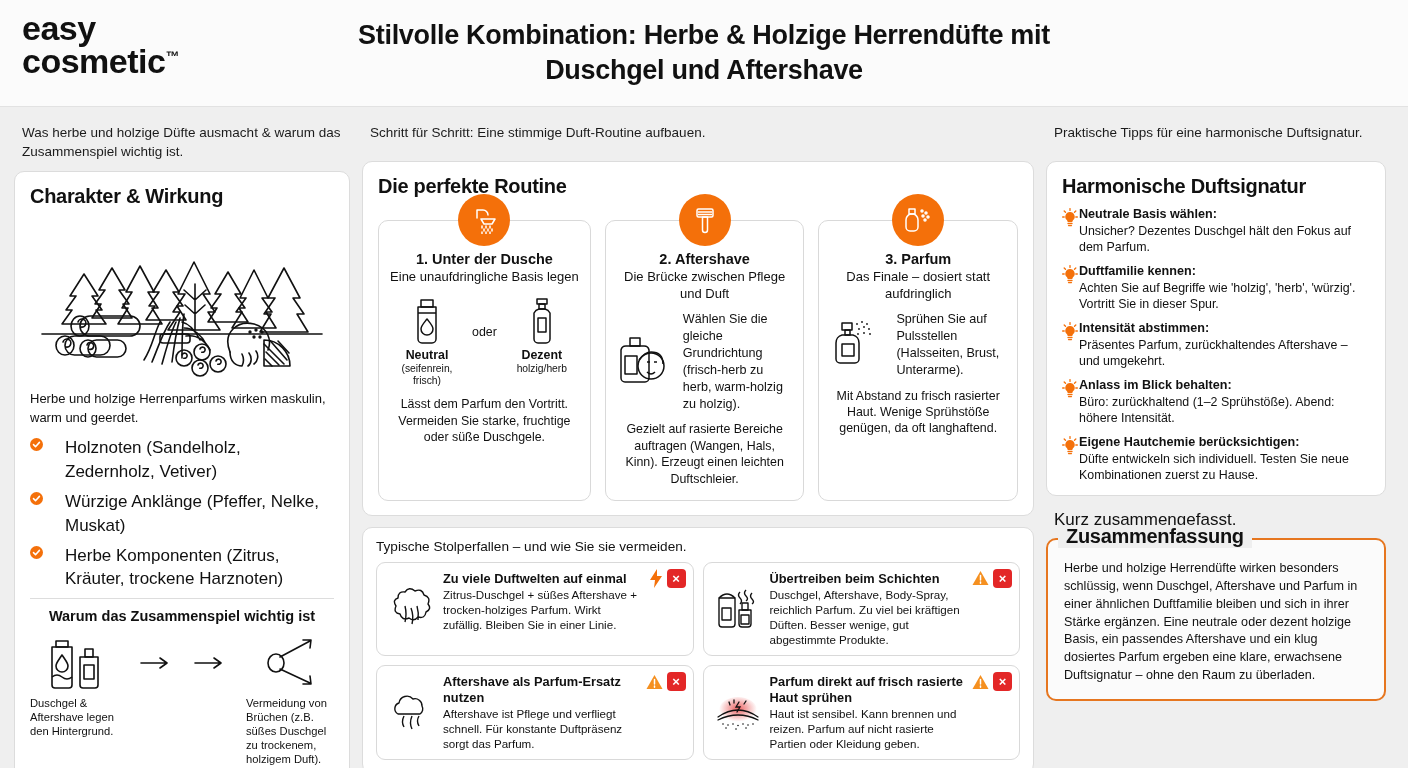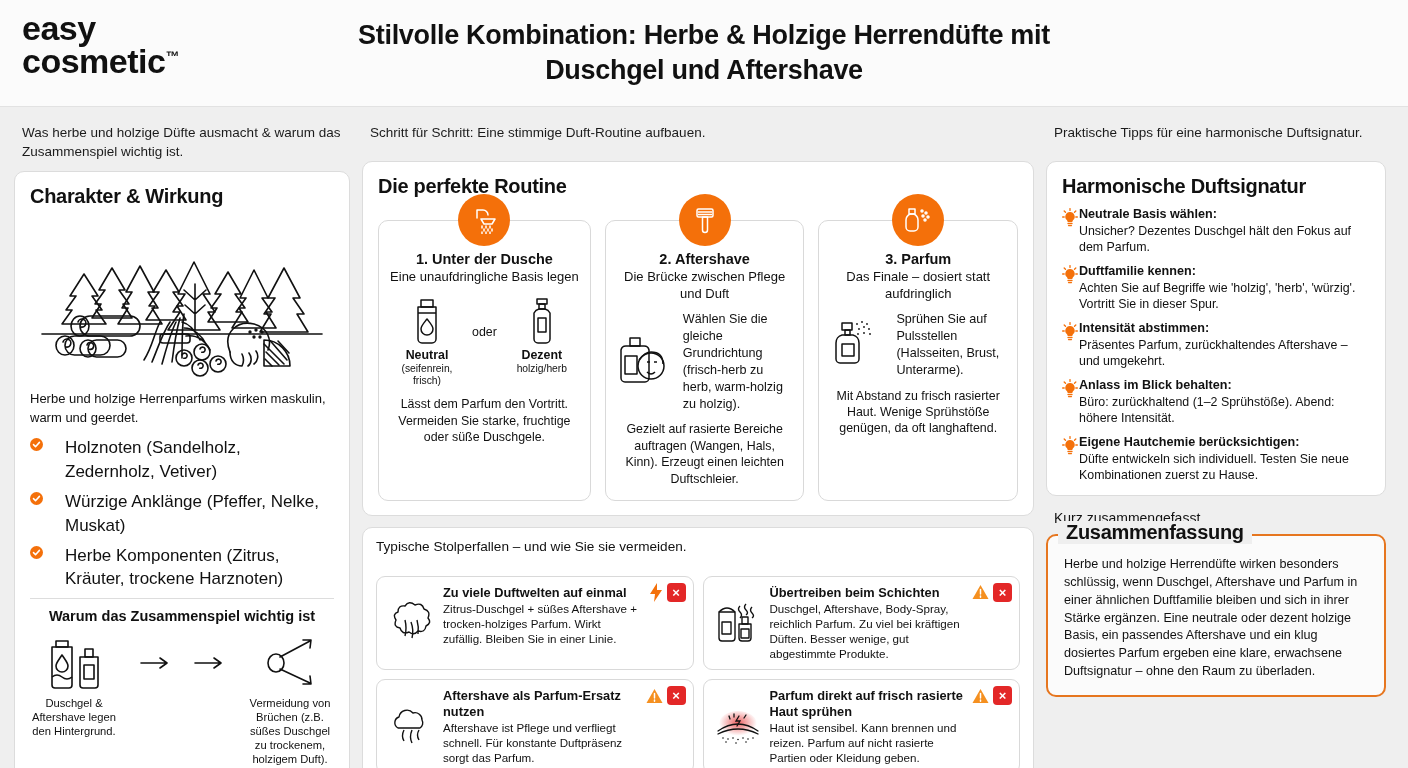--- a/index.html
+++ b/index.html
@@ -45,21 +45,21 @@
 
   
   .forest { width: 100%; height: 172px; display:block; margin: 2px 0 6px; }
   .lead { font-size: 13px; line-height: 1.42; margin: 2px 0 9px; }
   .checklist { list-style: none; }
   .checklist li { display: flex; gap: 22px; align-items: flex-start; font-size: 17px; line-height: 1.38; margin-bottom: 7px; }
   .chk { width: 13px; height: 13px; flex: none; margin-top: 2px; }
   .divider { border-top: 1px solid #ddd; margin: 6px 0 9px; }
   .sub-title { font-size: 14.5px; font-weight: 800; text-align: center; margin-bottom: 8px; }
   .flow { display: flex; align-items: flex-start; justify-content: space-between; gap: 2px; }
-  .flow-step { width: 88px; text-align: center; }
+  .flow-step { width: 88px; text-align: left; }
   .flow-ico { height: 62px; display:flex; align-items:center; justify-content:center; }
   .flow-cap { font-size: 11.2px; line-height: 1.26; margin-top: 2px; }
   .flow-arrow { width: 34px; height: 62px; display: flex; align-items: center; justify-content: center; flex:none; }
 
   
   .routine { padding-bottom: 14px; }
   .steps { display: flex; gap: 14px; margin-top: 22px; }
   .step {
     flex: 1; border: 1px solid #d9d9d9; border-radius: 10px; background: #fff;
     padding: 30px 11px 13px; position: relative; text-align: center;
@@ -77,41 +77,41 @@
   .dual-ico { height: 50px; display:flex; align-items:flex-end; justify-content:center; }
   .dual-lab { font-size: 12.4px; font-weight: 600; margin-top: 3px; line-height:1.2;}
   .dual-sub { font-size: 10.3px; line-height: 1.2; }
   .dual-or { font-size: 12.4px; padding-top: 30px; }
   .step-note { font-size: 12.4px; line-height: 1.32; margin-top: 9px; }
   .iconrow { display: flex; gap: 8px; align-items: center; text-align: left; }
   .iconrow-tx { font-size: 12.6px; line-height: 1.34; }
 
   
   .pitfalls { margin-top: 11px; padding: 11px 13px 13px; }
-  .pit-head { font-size: 13.6px; margin-bottom: 22px; }
+  .pit-head { font-size: 13.6px; margin-bottom: 8px; }
   .pit-grid { display: grid; grid-template-columns: 1fr 1fr; gap: 9px; }
   .pit {
     border: 1px solid #d9d9d9; border-radius: 9px; background: #fff;
     padding: 8px 10px; display: flex; gap: 8px; position: relative; min-height: 78px;
   }
   .pit-ico { width: 48px; flex: none; display: flex; align-items: center; justify-content: center; }
   .pit-tx { flex: 1; padding-right: 40px; }
   .pit-h { font-size: 12.8px; font-weight: 800; line-height: 1.2; }
   .pit-p { font-size: 11.6px; line-height: 1.3; margin-top: 1px; }
   .pit-badges { position: absolute; top: 6px; right: 7px; display: flex; gap: 4px; align-items: center; }
   .x-badge { width: 19px; height: 19px; border-radius: 4px; background: #E32727; display:flex; align-items:center; justify-content:center; color:#fff; font-size:13px; font-weight:700; line-height:1; }
 
   
   .tips { padding: 13px 15px 12px; }
   .tip { display: flex; margin-top: 9px; }
   .tip-ico { width: 17px; flex: none; padding-top: 1px; }
   .tip-h { font-size: 12.6px; font-weight: 800; line-height: 1.25; }
   .tip-p { font-size: 12.4px; line-height: 1.3; }
   .summary-wrap { margin-top: 14px; position: relative; }
-  .summary-kicker { font-size: 14px; padding: 0 4px 8px 8px; }
+  .summary-kicker { font-size: 17px; padding: 0 4px 8px 8px; }
   .summary-box {
     border: 2px solid #E6761F; border-radius: 10px; padding: 20px 16px 14px;
     background: #fbfbfb; position: relative;
   }
   .summary-title {
     position: absolute; top: -15px; left: 10px; background: #efefef;
     padding: 0 8px; font-size: 20px; font-weight: 800; letter-spacing: -0.3px;
   }
   .summary-p { font-size: 12.6px; line-height: 1.42; }
   svg { display: block; }

